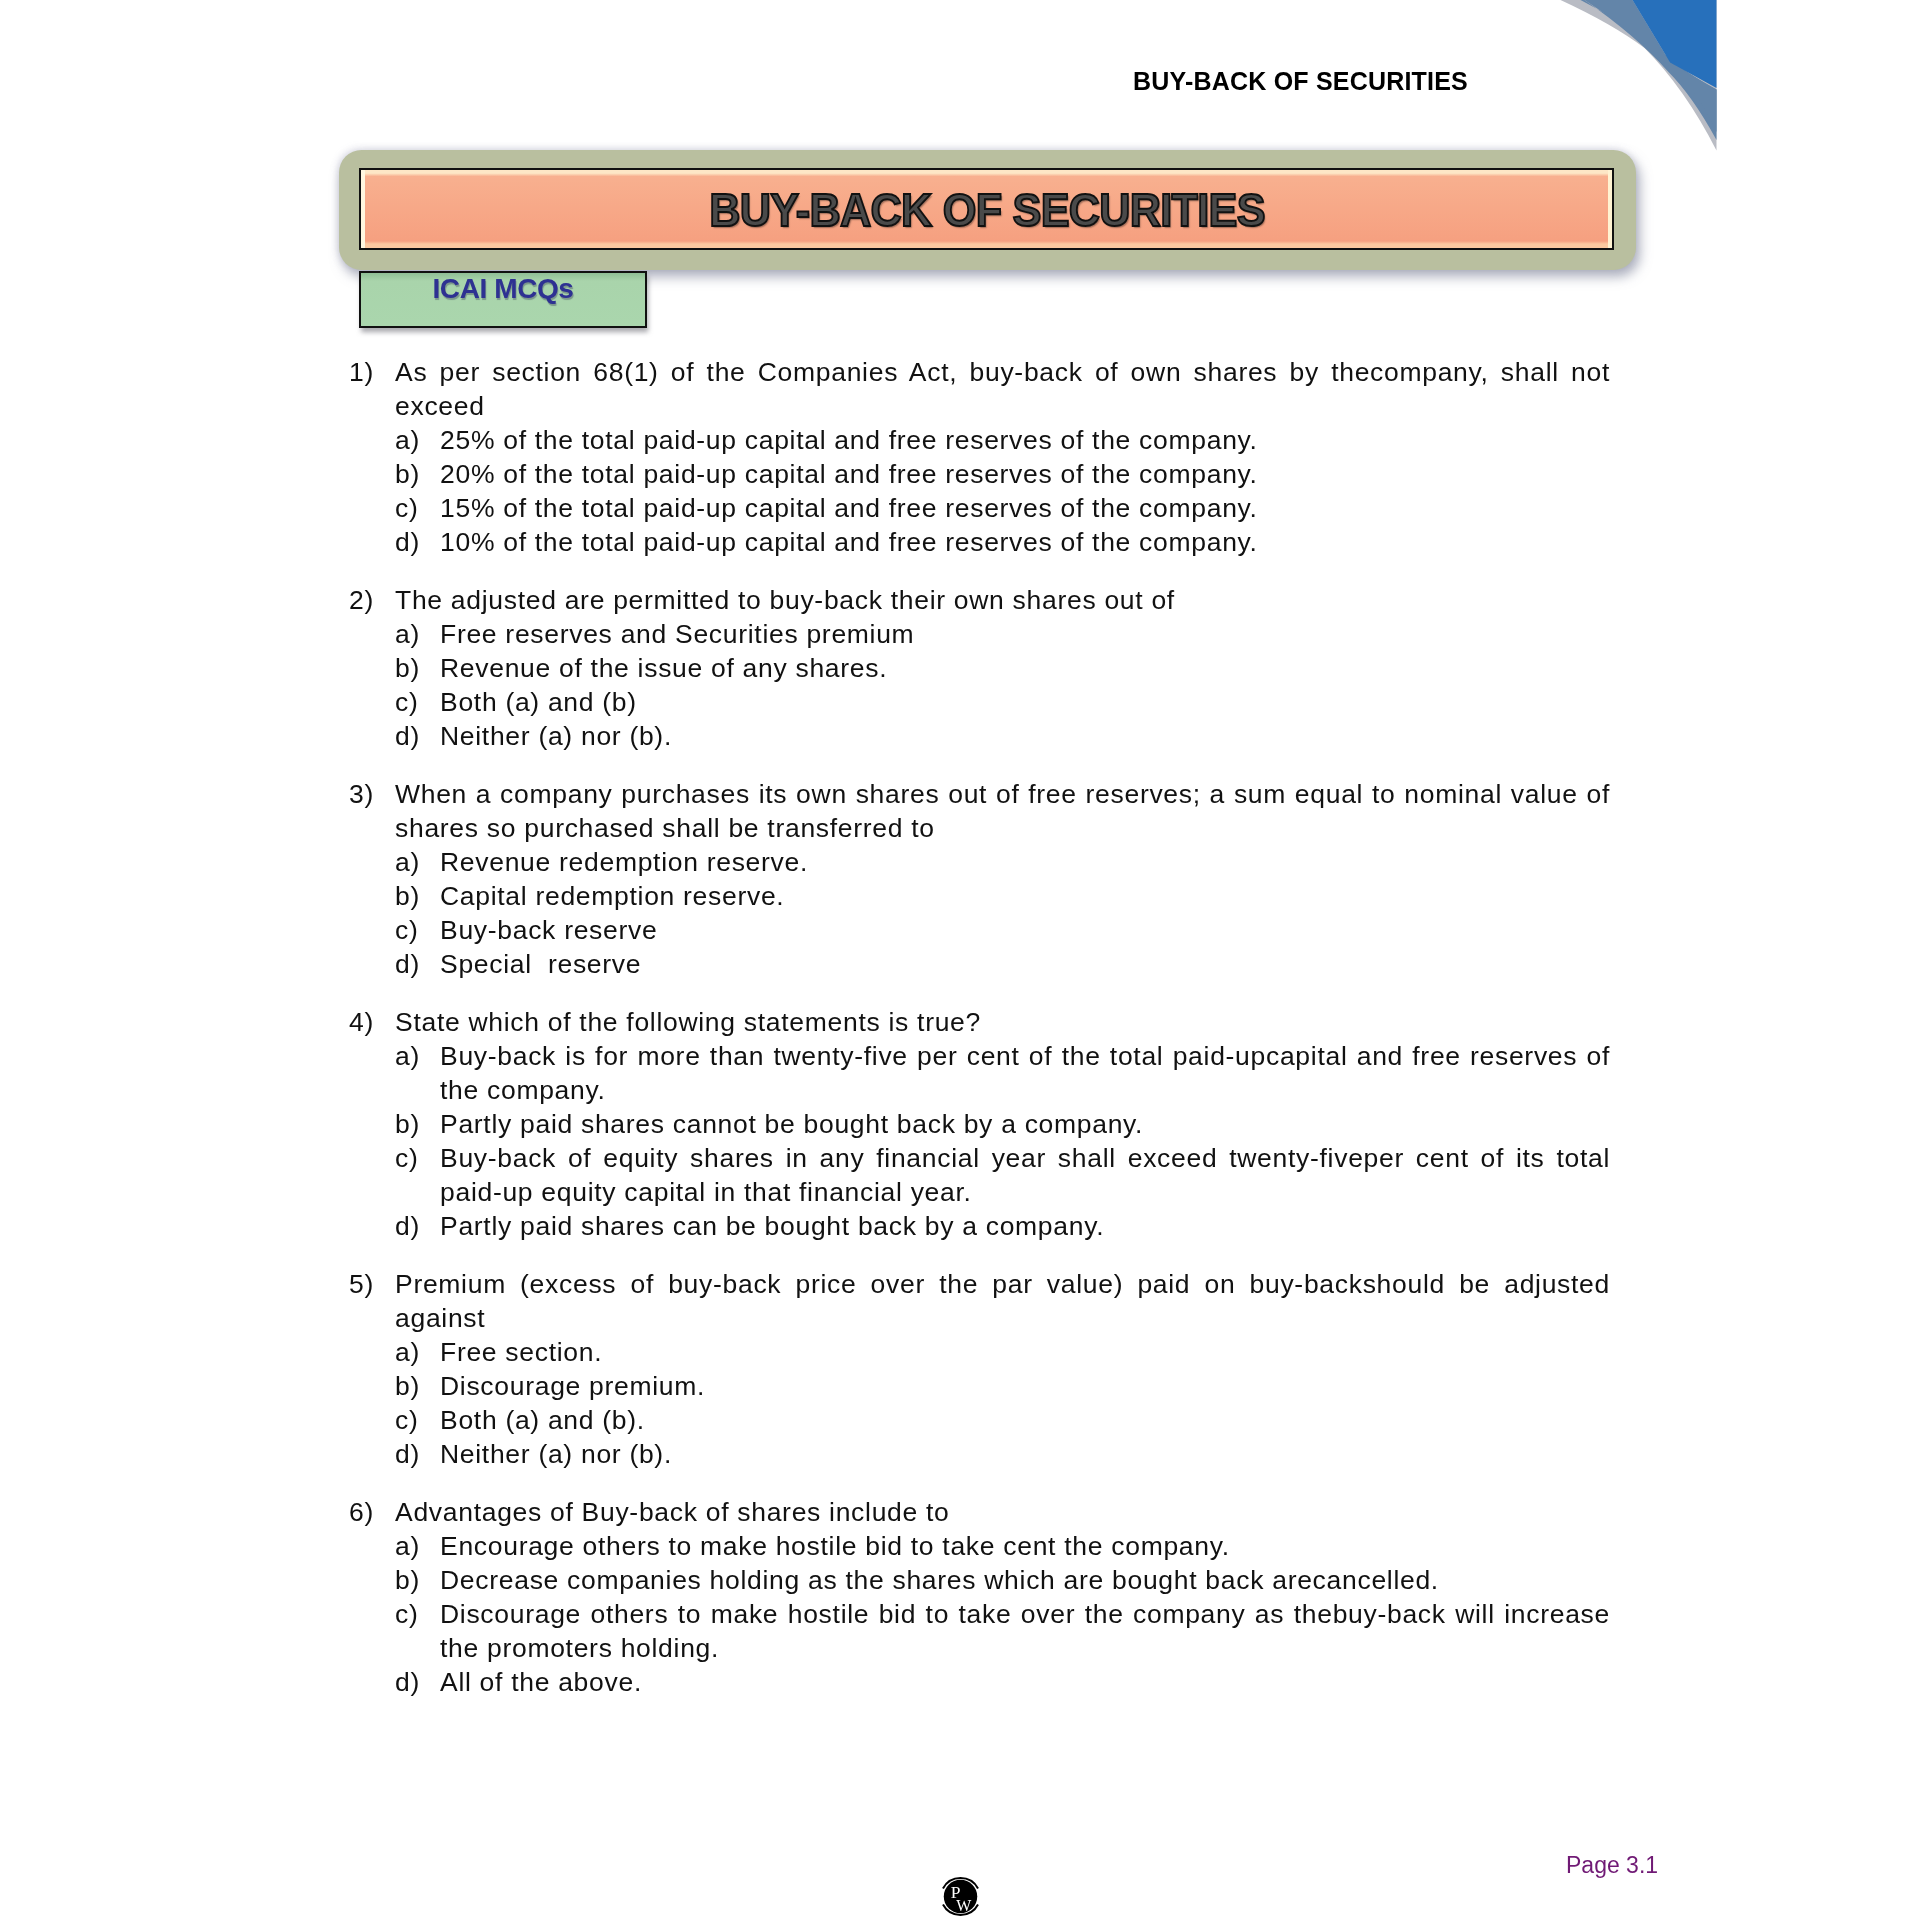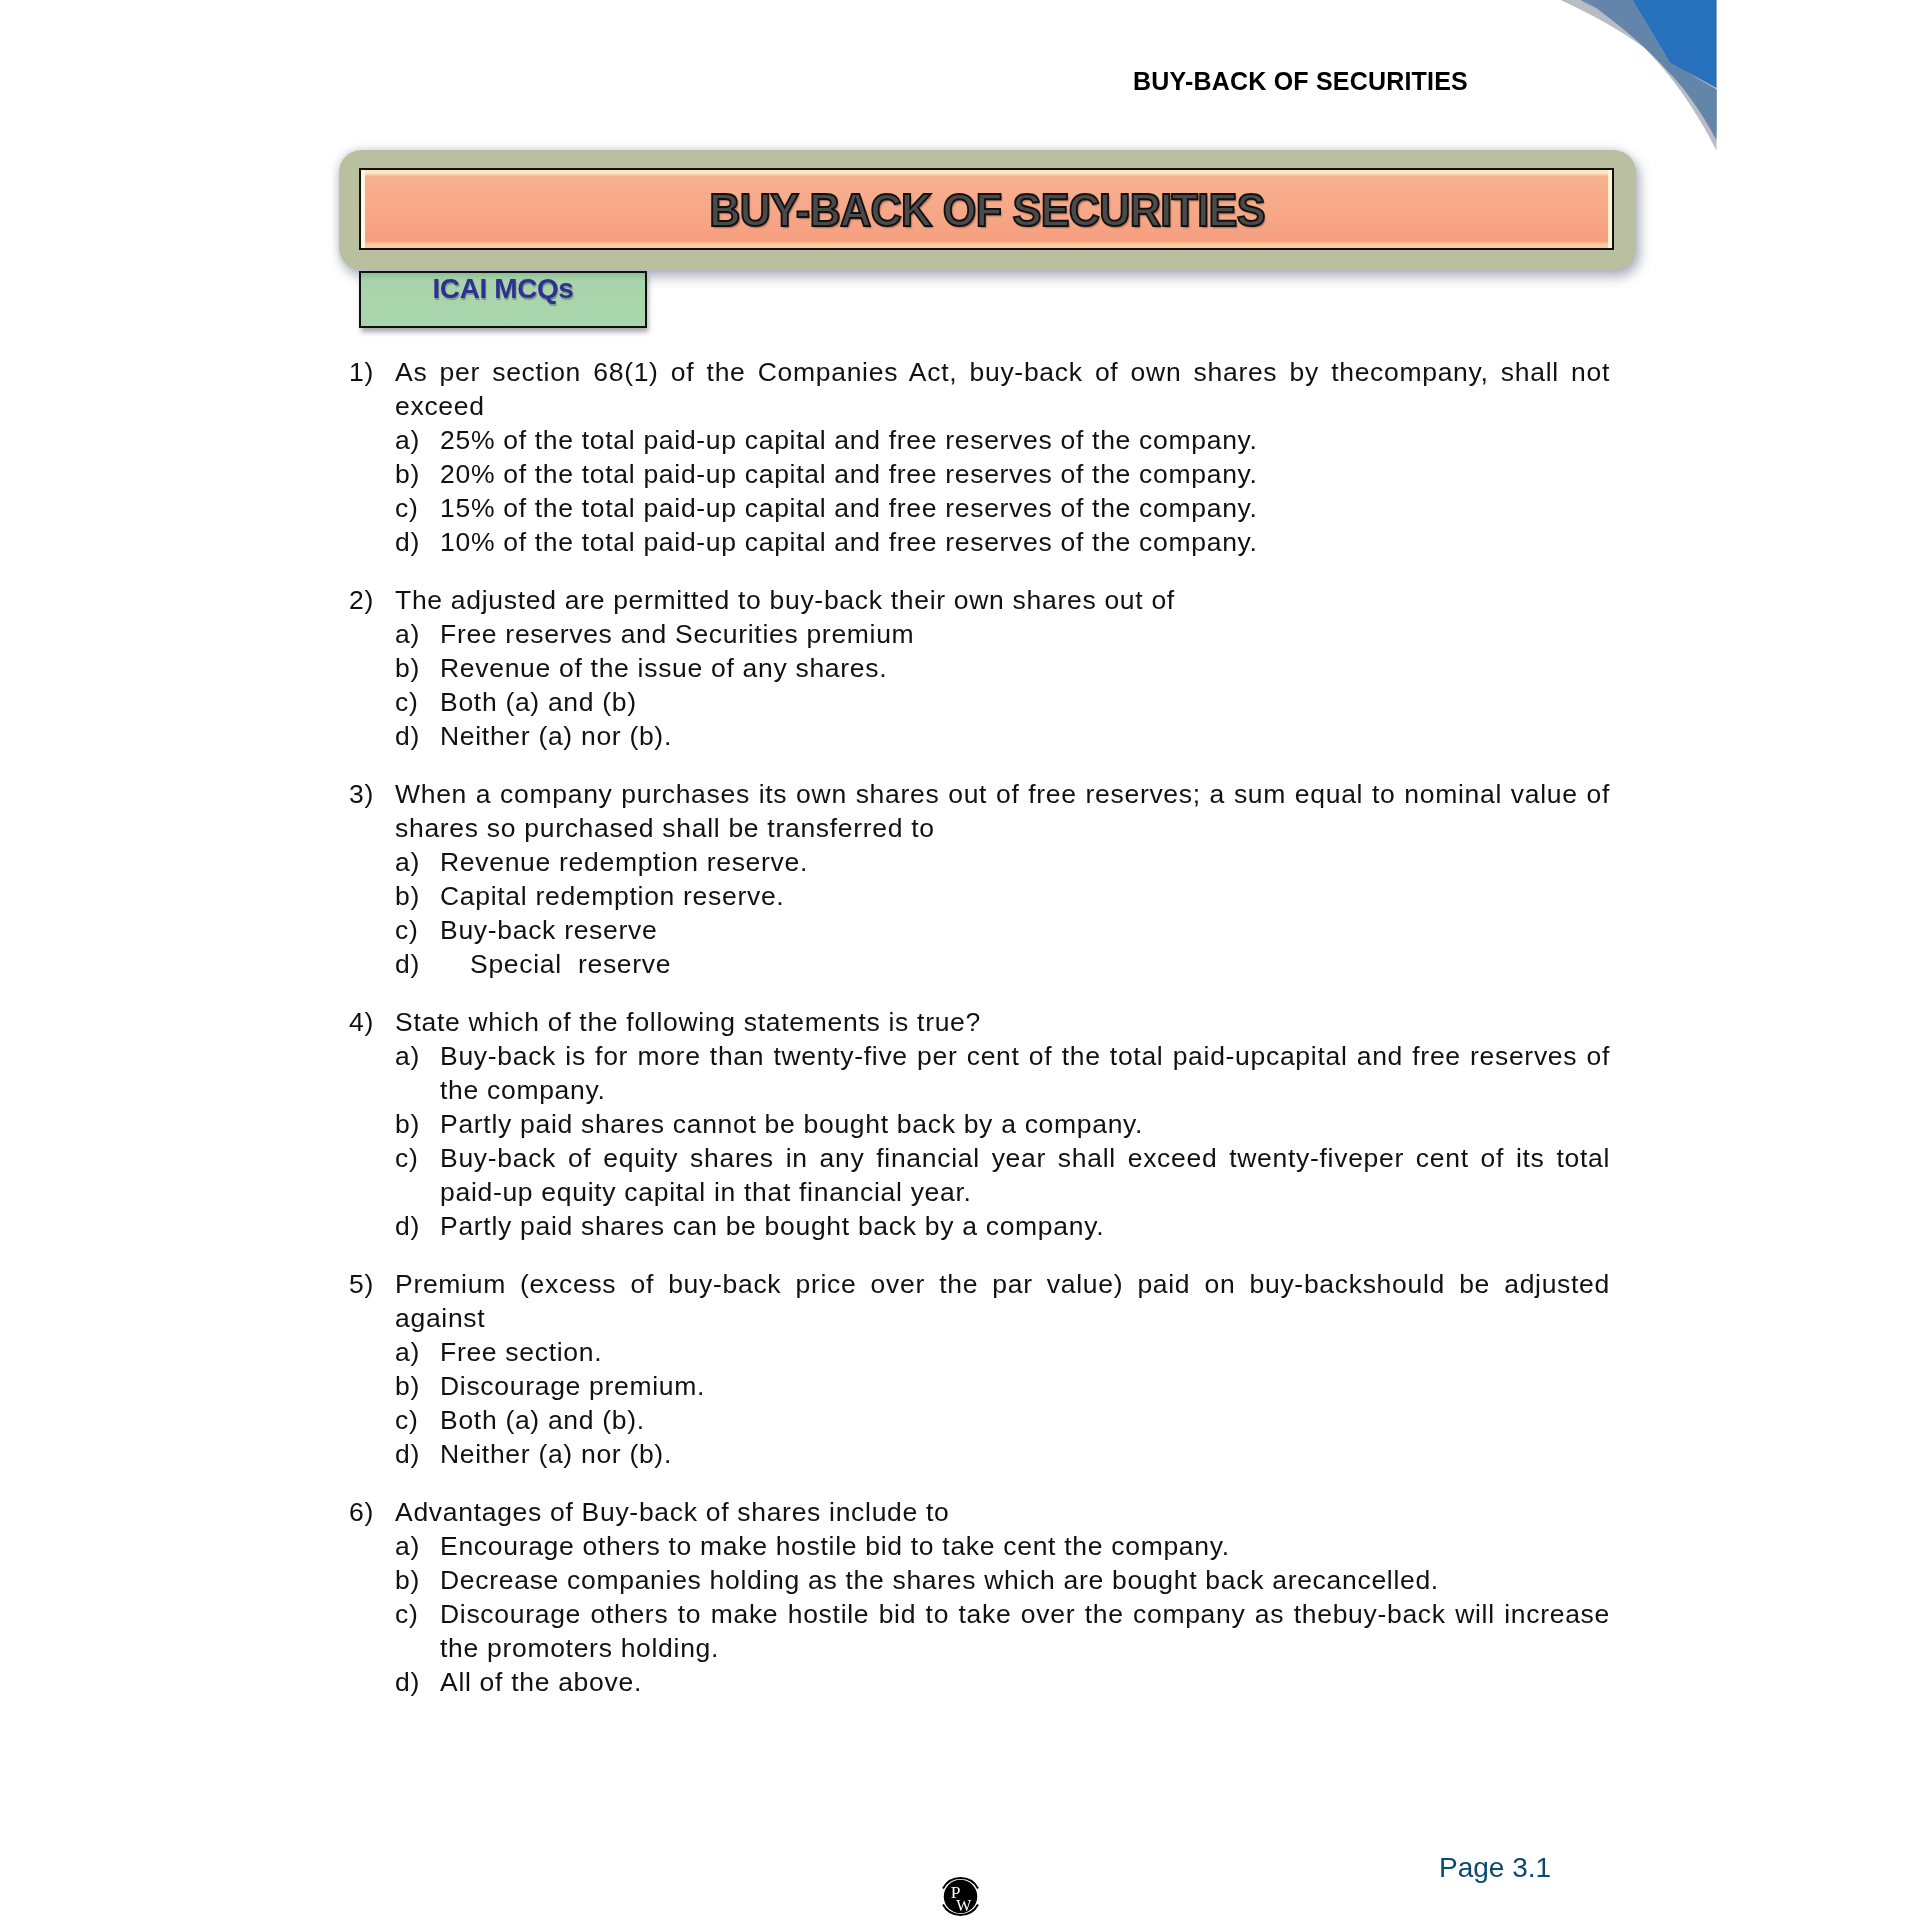--- a/index.html
+++ b/index.html
@@ -56,22 +56,22 @@
   }
   .question { margin: 0 0 24px 0; }
   .q-row { display: flex; }
   .q-num { width: 46px; flex: 0 0 46px; }
   .q-text { flex: 1; text-align: justify; text-align-last: left; }
   .options { margin-left: 46px; }
   .opt-row { display: flex; }
   .opt-letter { width: 45px; flex: 0 0 45px; }
   .opt-text { flex: 1; text-align: justify; text-align-last: left; }
   .page-number {
-    position: absolute; left: 1439px; top: 1852px;
-    font-family: "Liberation Sans", sans-serif; font-size: 28px; color: #0c4a6e;
+    position: absolute; left: 1566px; top: 1852px;
+    font-family: "Liberation Sans", sans-serif; font-size: 23px; color: #701a75;
     white-space: nowrap;
   }
   .logo {
     position: absolute; left: 935px; top: 1871px; width: 51px; height: 51px;
   }
 </style>
 </head>
 <body>
 
 <svg class="corner-deco" viewBox="1900 0 260 200" width="209" height="160">
@@ -157,21 +157,21 @@
       <div class="opt-row">
           <span class="opt-letter">b)</span>
           <span class="opt-text">Capital redemption reserve.</span>
         </div>
       <div class="opt-row">
           <span class="opt-letter">c)</span>
           <span class="opt-text">Buy-back reserve</span>
         </div>
       <div class="opt-row">
           <span class="opt-letter">d)</span>
-          <span class="opt-text" style="white-space: pre; margin-left: 30px;">Special  reserve</span>
+          <span class="opt-text" style="white-space: pre;">Special  reserve</span>
         </div>
     </div>
   </div>
 
   <div class="question">
     <div class="q-row">
       <span class="q-num">4)</span>
       <span class="q-text">State which of the following statements is true?</span>
     </div>
     <div class="options">

